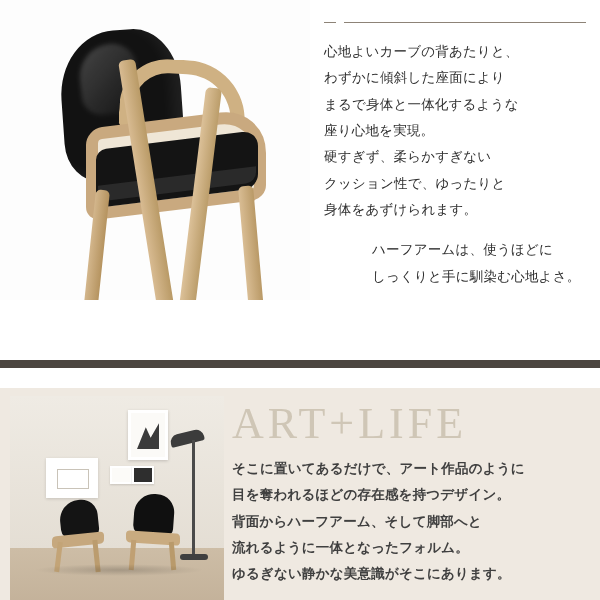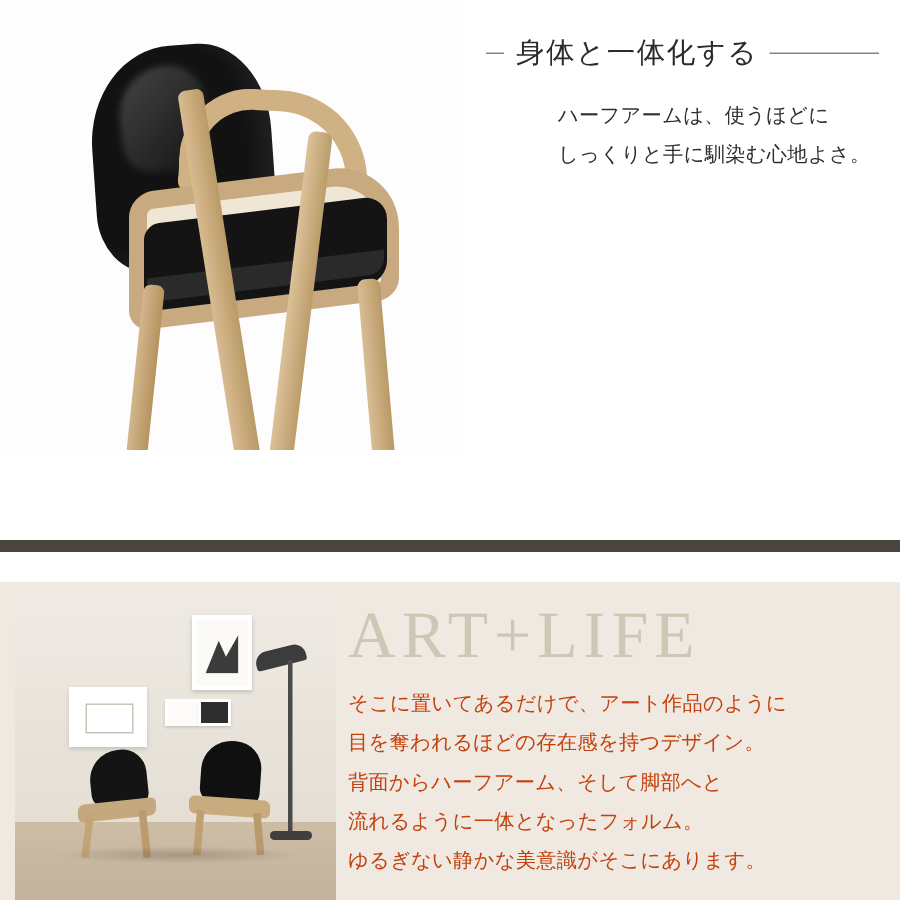--- a/index.html
+++ b/index.html
@@ -395,23 +395,24 @@
     font-size: 44px;
     letter-spacing: 4px;
     color: #cfc6b6;
     line-height: 1;
     margin: 6px 0 10px 0;
     white-space: nowrap;
   }
   .bottom-body {
     font-size: 13.5px;
     line-height: 1.95;
-    color: #c2410c;
+    color: #404040;
     letter-spacing: 0.2px;
     font-family: "Liberation Serif", serif;
+    font-weight: bold;
   }
 </style>
 </head>
 <body>
 
 <div class="page">
 
   <div class="top-section">
 
     <div class="photo-main">
@@ -427,23 +428,29 @@
         <div class="leg leg-front-left"></div>
         <div class="leg leg-front-right"></div>
         <div class="shadow-floor"></div>
       </div>
       <div class="floor"></div>
     </div>
 
     <div class="top-text">
       <div class="heading-row">
         <span class="heading-rule left"></span>
-        <span class="heading-text">身体と一体化する</span>
         <span class="heading-rule"></span>
       </div>
+      <div class="body-block" style="white-space: pre-line;">心地よいカーブの背あたりと、
+わずかに傾斜した座面により
+まるで身体と一体化するような
+座り心地を実現。
+硬すぎず、柔らかすぎない
+クッション性で、ゆったりと
+身体をあずけられます。</div>
       <div class="body-block" style="white-space: pre-line; margin-left: 48px;">ハーフアームは、使うほどに
 しっくりと手に馴染む心地よさ。</div>
     </div>
   </div>
 
   <div class="divider"></div>
 
   <div class="bottom-section">
 
     <div class="photo-room">

